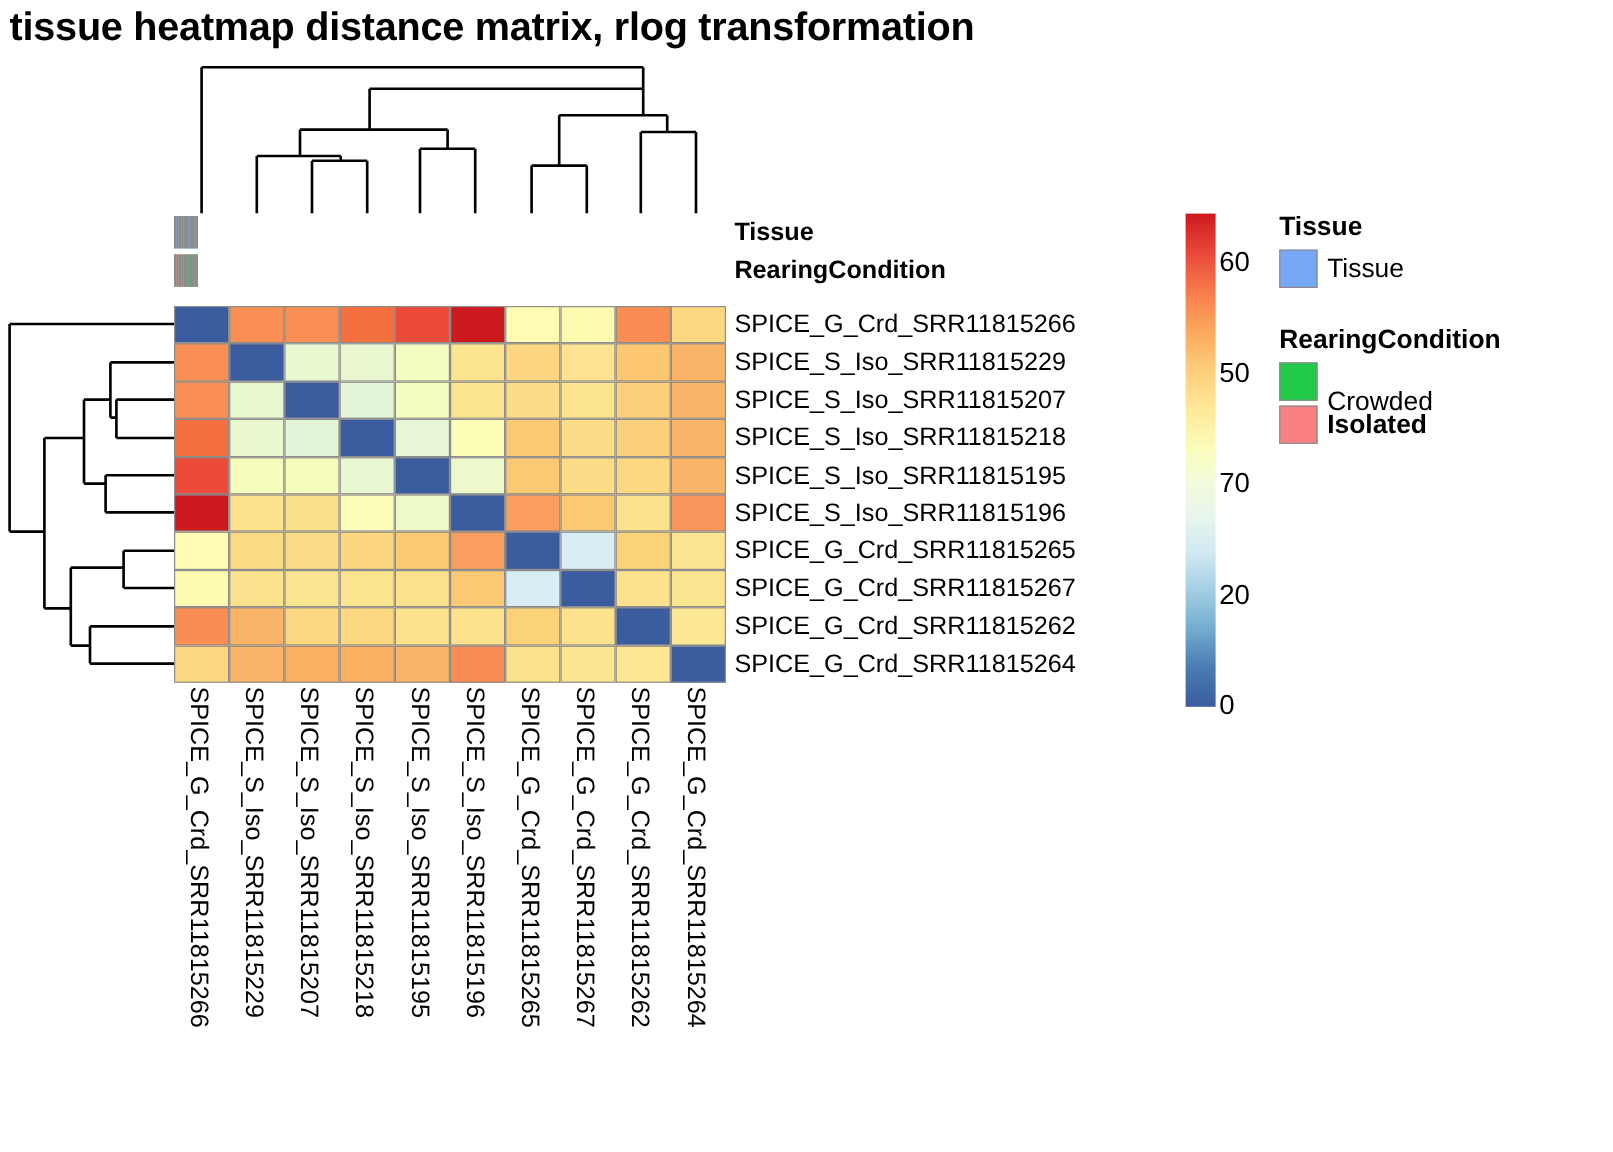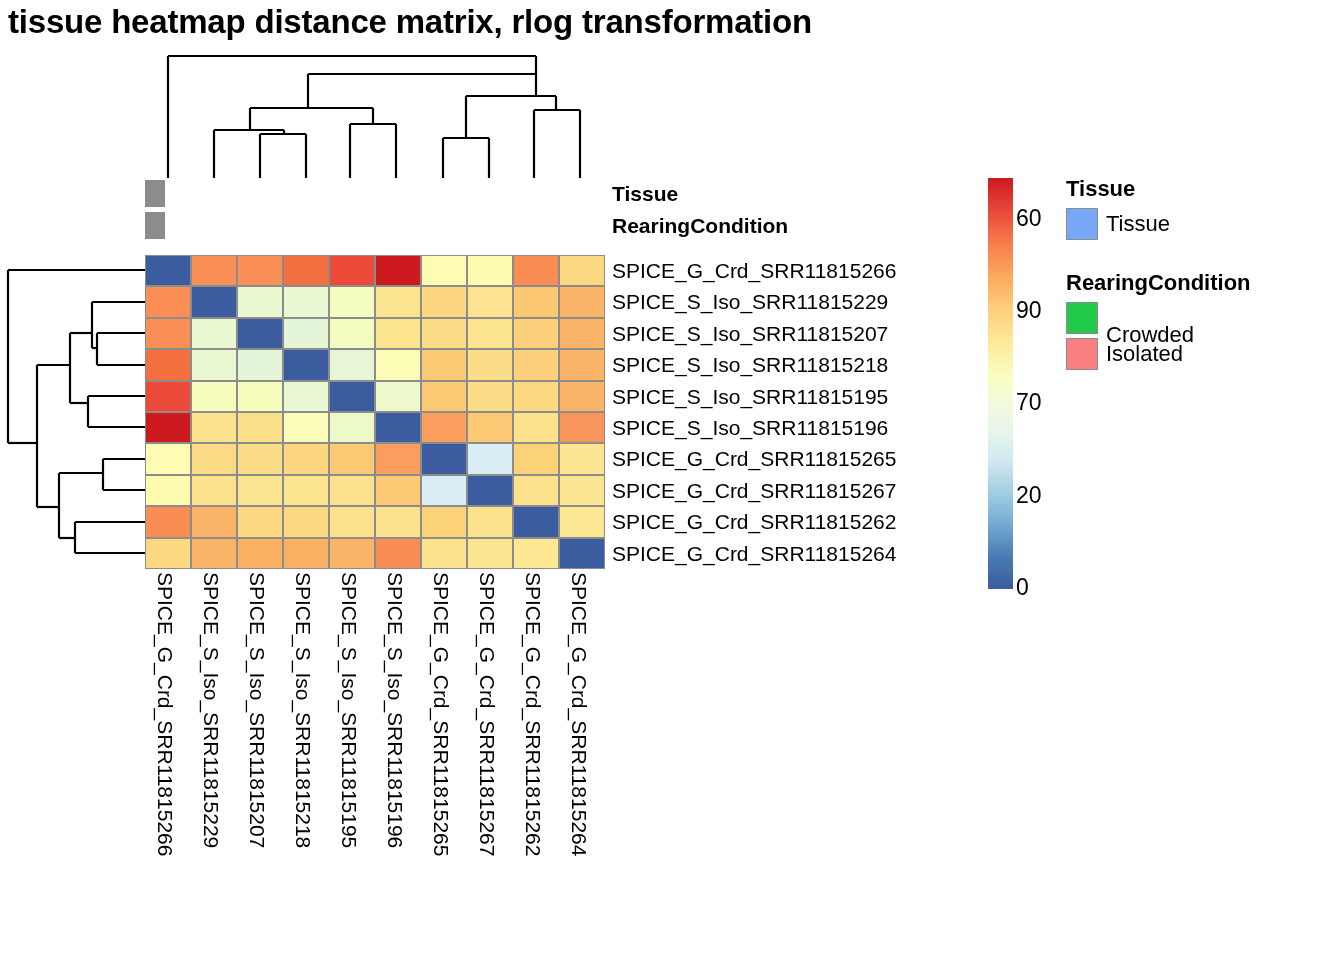--- a/index.html
+++ b/index.html
@@ -332,30 +332,30 @@
       <div class="collabel" style="left: 262px;">SPICE_S_Iso_SRR11815196</div>
       <div class="collabel" style="left: 308px;">SPICE_G_Crd_SRR11815265</div>
       <div class="collabel" style="left: 354px;">SPICE_G_Crd_SRR11815267</div>
       <div class="collabel" style="left: 400px;">SPICE_G_Crd_SRR11815262</div>
       <div class="collabel" style="left: 446px;">SPICE_G_Crd_SRR11815264</div>
     </div>
 
   <div id="cbar"></div>
   <div id="cbticks">
       <div class="cbtick" style="top: 204.562px;">60</div>
-      <div class="cbtick" style="top: 296.921px;">90</div>
+      <div class="cbtick" style="top: 296.921px;">50</div>
       <div class="cbtick" style="top: 389.281px;">70</div>
       <div class="cbtick" style="top: 481.64px; text-align: center;">20</div>
       <div class="cbtick" style="top: 574px;">0</div>
     </div>
 
   <div id="legends">
       <div class="legtitle" style="top: 176px;">Tissue</div>
       <div class="legswatch" style="left: 1066px; top: 208px; background: rgb(119, 168, 247);"></div>
       <div class="legtext" style="left: 1106px; top: 211px;">Tissue</div>
       <div class="legtitle" style="top: 270px;">RearingCondition</div>
       <div class="legswatch" style="left: 1066px; top: 302px; background: rgb(33, 202, 73);"></div>
       <div class="legtext" style="left: 1106px; top: 322px;">Crowded</div>
       <div class="legswatch" style="left: 1066px; top: 338px; background: rgb(250, 129, 129);"></div>
-      <div class="legtext" style="left: 1106px; top: 341px;">Isolated</div>
+      <div class="legtext" style="left: 1106px; top: 341px; font-weight: bold;">Isolated</div>
     </div>
 
 </div>
 
 </body></html>

